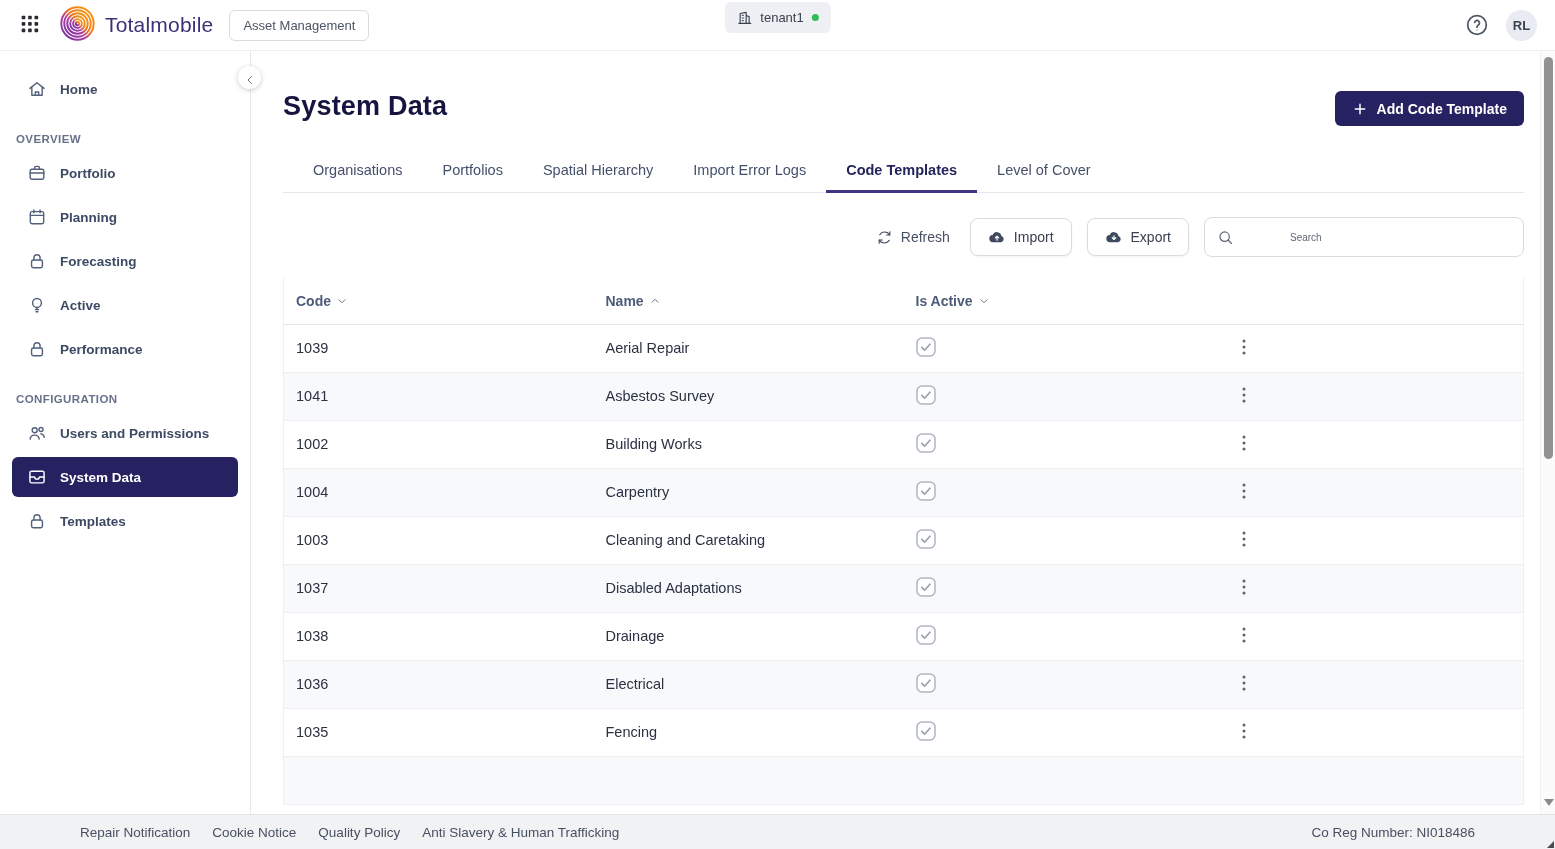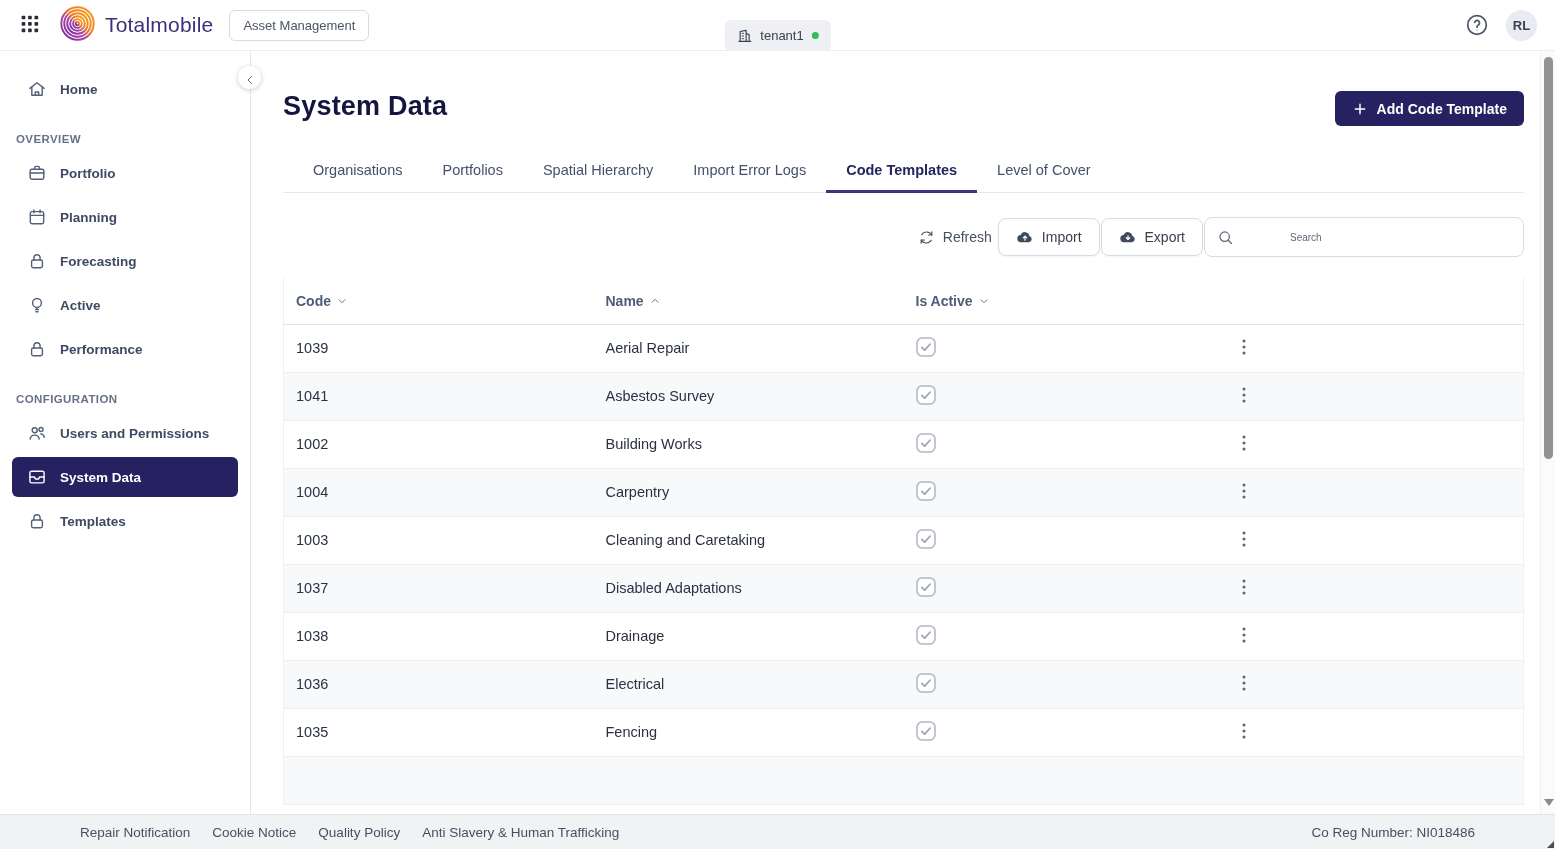--- a/index.html
+++ b/index.html
@@ -15,21 +15,21 @@
     display:flex; align-items:center; padding:0 18px 0 16px; position:relative; z-index:10;
   }
   .grid-btn { width:26px; height:26px; display:flex; align-items:center; justify-content:center; cursor:pointer; }
   .brand { display:flex; align-items:center; gap:9px; margin-left:17px; }
   .brand-name { font-size:21px; color:#3a3178; letter-spacing:.2px; }
   .product-badge {
     margin-left:16px; border:1px solid #d8dce2; border-radius:6px; background:#fff;
     padding:7px 13px; font-size:13px; color:#4b5565; cursor:pointer;
   }
   .tenant-pill {
-    position:absolute; left:50%; transform:translateX(-50%); top:20px; height:31px;
+    position:absolute; left:50%; transform:translateX(-50%); top:2px; height:31px;
     background:#eef0f3; border-radius:6px; display:flex; align-items:center; gap:8px;
     padding:0 12px; font-size:13px; color:#39414f; cursor:pointer;
   }
   .tenant-dot { width:7px; height:7px; border-radius:50%; background:#2ebd59; }
   .topbar-right { margin-left:auto; display:flex; align-items:center; gap:17px; }
   .help-btn { width:24px; height:24px; color:#4b5565; cursor:pointer; }
   .avatar {
     width:31px; height:31px; border-radius:50%; background:#e9ebf2; color:#3a4150;
     font-size:13px; font-weight:bold; display:flex; align-items:center; justify-content:center; cursor:pointer;
   }
@@ -62,21 +62,21 @@
     font-size:14px; font-weight:700; display:flex; align-items:center; gap:9px; cursor:pointer;
     font-family:inherit;
   }
   .add-btn .plus-ic { width:16px; height:16px; }
 
   .tabs { display:flex; margin-top:22px; border-bottom:1px solid #e6e8ec; padding-left:10px; }
   .tab { padding:14px 20px; font-size:14.5px; color:#44506b; position:relative; cursor:pointer; white-space:nowrap; }
   .tab.active { color:#23255c; font-weight:700; }
   .tab.active::after { content:""; position:absolute; left:0; right:0; bottom:-1px; height:3px; background:#3d357f; }
 
-  .toolbar { display:flex; align-items:center; justify-content:flex-end; gap:1px; margin-top:24px; height:40px; }
+  .toolbar { display:flex; align-items:center; justify-content:flex-end; gap:15px; margin-top:24px; height:40px; }
   .refresh-btn { display:flex; align-items:center; gap:8px; color:#475063; font-size:14px; cursor:pointer; margin-right:5px; background:none; border:none; font-family:inherit; }
   .refresh-btn .ic { width:17px; height:17px; }
   .tool-btn {
     height:38px; border:1px solid #d8dce2; border-radius:8px; background:#fff; padding:8px 17px;
     display:flex; align-items:center; gap:8px; font-size:14px; color:#39414f; cursor:pointer;
     box-shadow:0 1px 2px rgba(16,24,40,.05); font-family:inherit;
   }
   .tool-btn .ic { width:18px; height:18px; color:#3f4a5f; }
   .search-box {
     width:320px; height:40px; border:1px solid #d8dce2; border-radius:8px; background:#fff;

